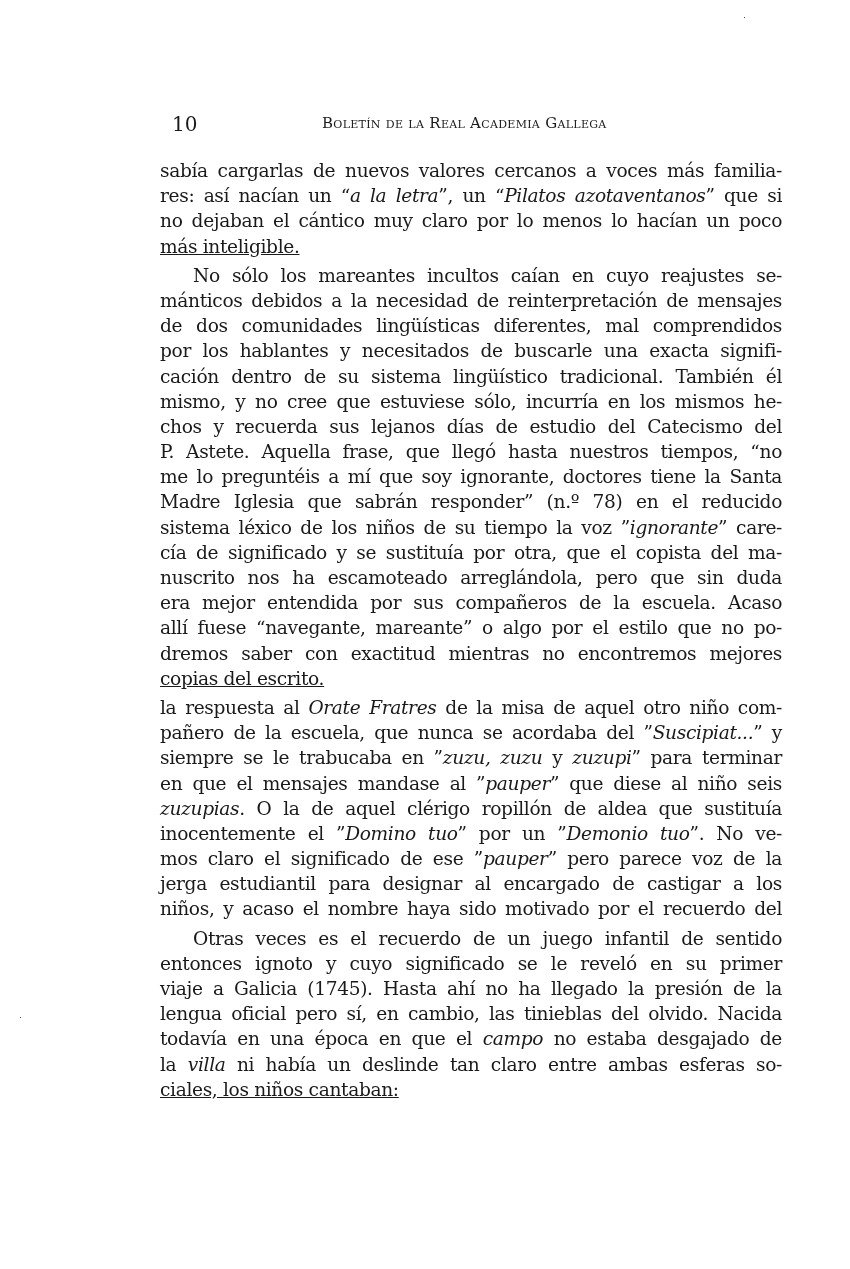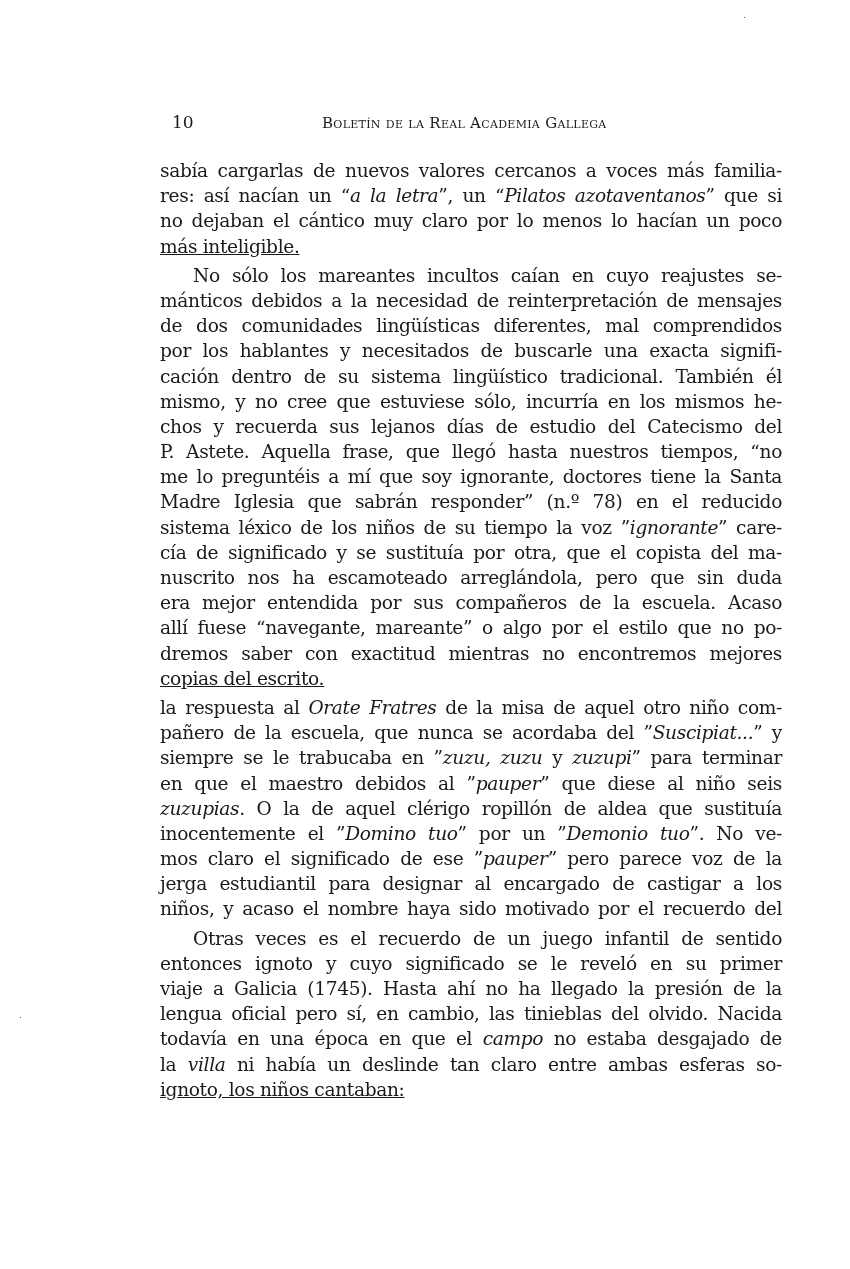--- a/index.html
+++ b/index.html
@@ -1,19 +1,19 @@
 <!DOCTYPE html>
 <html><head>
 <meta charset="utf-8">
 <style>
   html, body { margin: 0; padding: 0; background: #ffffff; }
   body { width: 850px; height: 1269px; position: relative; overflow: hidden;
          font-family: "DejaVu Serif", "Liberation Serif", serif; color: #1a1a1a; }
   .header { position: absolute; top: 112px; left: 172px; width: 620px; height: 24px; }
-  .page-number { position: absolute; left: 0; top: 0; font-size: 17px; }
+  .page-number { position: absolute; left: 0; top: 0; font-size: 20px; }
   .running-head { position: absolute; left: 142px; top: 2px; font-size: 15px; letter-spacing: 0.3px;
                   font-variant: small-caps; margin-left: 8px; }
   .body { position: absolute; top: 158px; left: 160px; width: 622px; }
   .line { display: block; height: 25.2px; line-height: 25.2px; font-size: 18.6px;
           text-align: justify; text-align-last: justify; white-space: nowrap; overflow: visible;
           letter-spacing: -0.35px; }
   .line.last { text-align-last: left; text-decoration: underline; }
   .line.indent { padding-left: 33px; }
   .para-gap { height: 4px; }
   em { font-style: italic; }
@@ -55,30 +55,30 @@
       <span class="line"><span>era mejor entendida por sus compañeros de la escuela. Acaso</span></span>
       <span class="line"><span>allí fuese “navegante, mareante” o algo por el estilo que no po-</span></span>
       <span class="line"><span>dremos saber con exactitud mientras no encontremos mejores</span></span>
       <span class="line last"><span>copias del escrito.</span></span>
     </div>
     <div class="para-gap"></div>
     <div>
       <span class="line"><span>la respuesta al </span><em>Orate Fratres</em><span> de la misa de aquel otro niño com-</span></span>
       <span class="line"><span>pañero de la escuela, que nunca se acordaba del ”</span><em>Suscipiat...</em><span>” y</span></span>
       <span class="line"><span>siempre se le trabucaba en ”</span><em>zuzu, zuzu</em><span> y </span><em>zuzupi</em><span>” para terminar</span></span>
-      <span class="line"><span>en que el maestro debidos al ”</span><em>pauper</em><span>” que diese al niño seis</span></span>
+      <span class="line"><span>en que el mensajes mandase al ”</span><em>pauper</em><span>” que diese al niño seis</span></span>
       <span class="line"><em>zuzupias</em><span>. O la de aquel clérigo ropillón de aldea que sustituía</span></span>
       <span class="line"><span>inocentemente el ”</span><em>Domino tuo</em><span>” por un ”</span><em>Demonio tuo</em><span>”. No ve-</span></span>
       <span class="line"><span>mos claro el significado de ese ”</span><em>pauper</em><span>” pero parece voz de la</span></span>
       <span class="line"><span>jerga estudiantil para designar al encargado de castigar a los</span></span>
       <span class="line"><span>niños, y acaso el nombre haya sido motivado por el recuerdo del</span></span>
     </div>
     <div class="para-gap"></div>
     <div>
       <span class="line indent"><span>Otras veces es el recuerdo de un juego infantil de sentido</span></span>
       <span class="line"><span>entonces ignoto y cuyo significado se le reveló en su primer</span></span>
       <span class="line"><span>viaje a Galicia (1745). Hasta ahí no ha llegado la presión de la</span></span>
       <span class="line"><span>lengua oficial pero sí, en cambio, las tinieblas del olvido. Nacida</span></span>
       <span class="line"><span>todavía en una época en que el </span><em>campo</em><span> no estaba desgajado de</span></span>
       <span class="line"><span>la </span><em>villa</em><span> ni había un deslinde tan claro entre ambas esferas so-</span></span>
-      <span class="line last"><span>ignoto, los niños cantaban:</span></span>
+      <span class="line last"><span>ciales, los niños cantaban:</span></span>
     </div>
   </div>
 
 </body></html>

